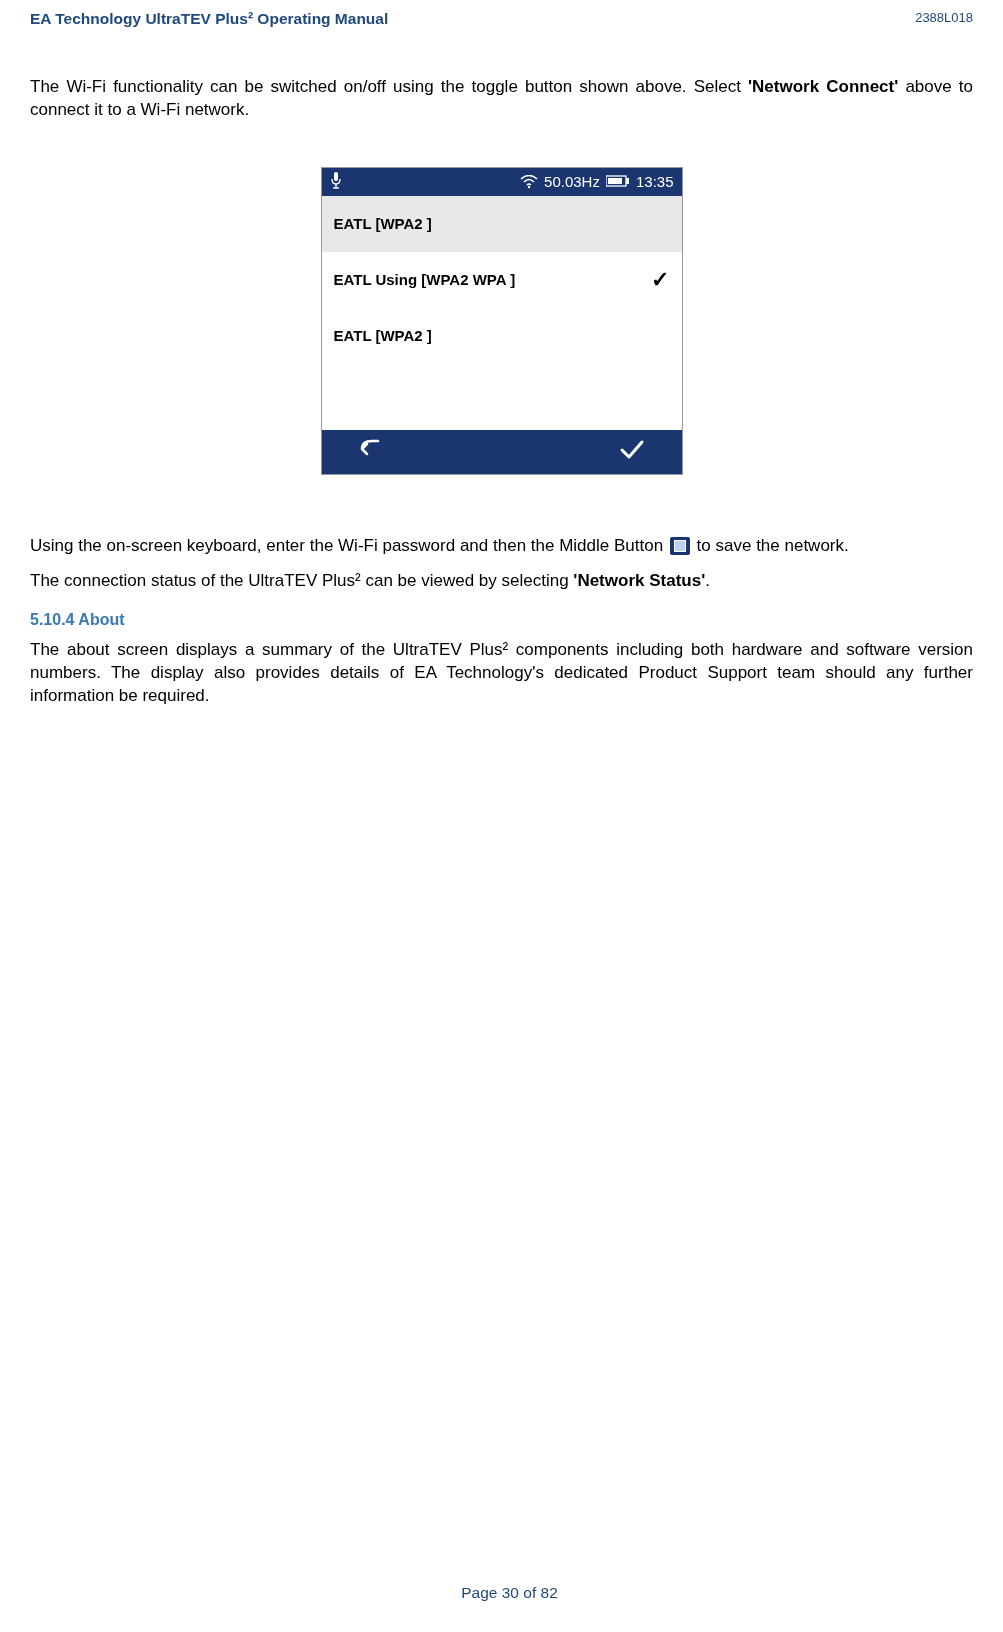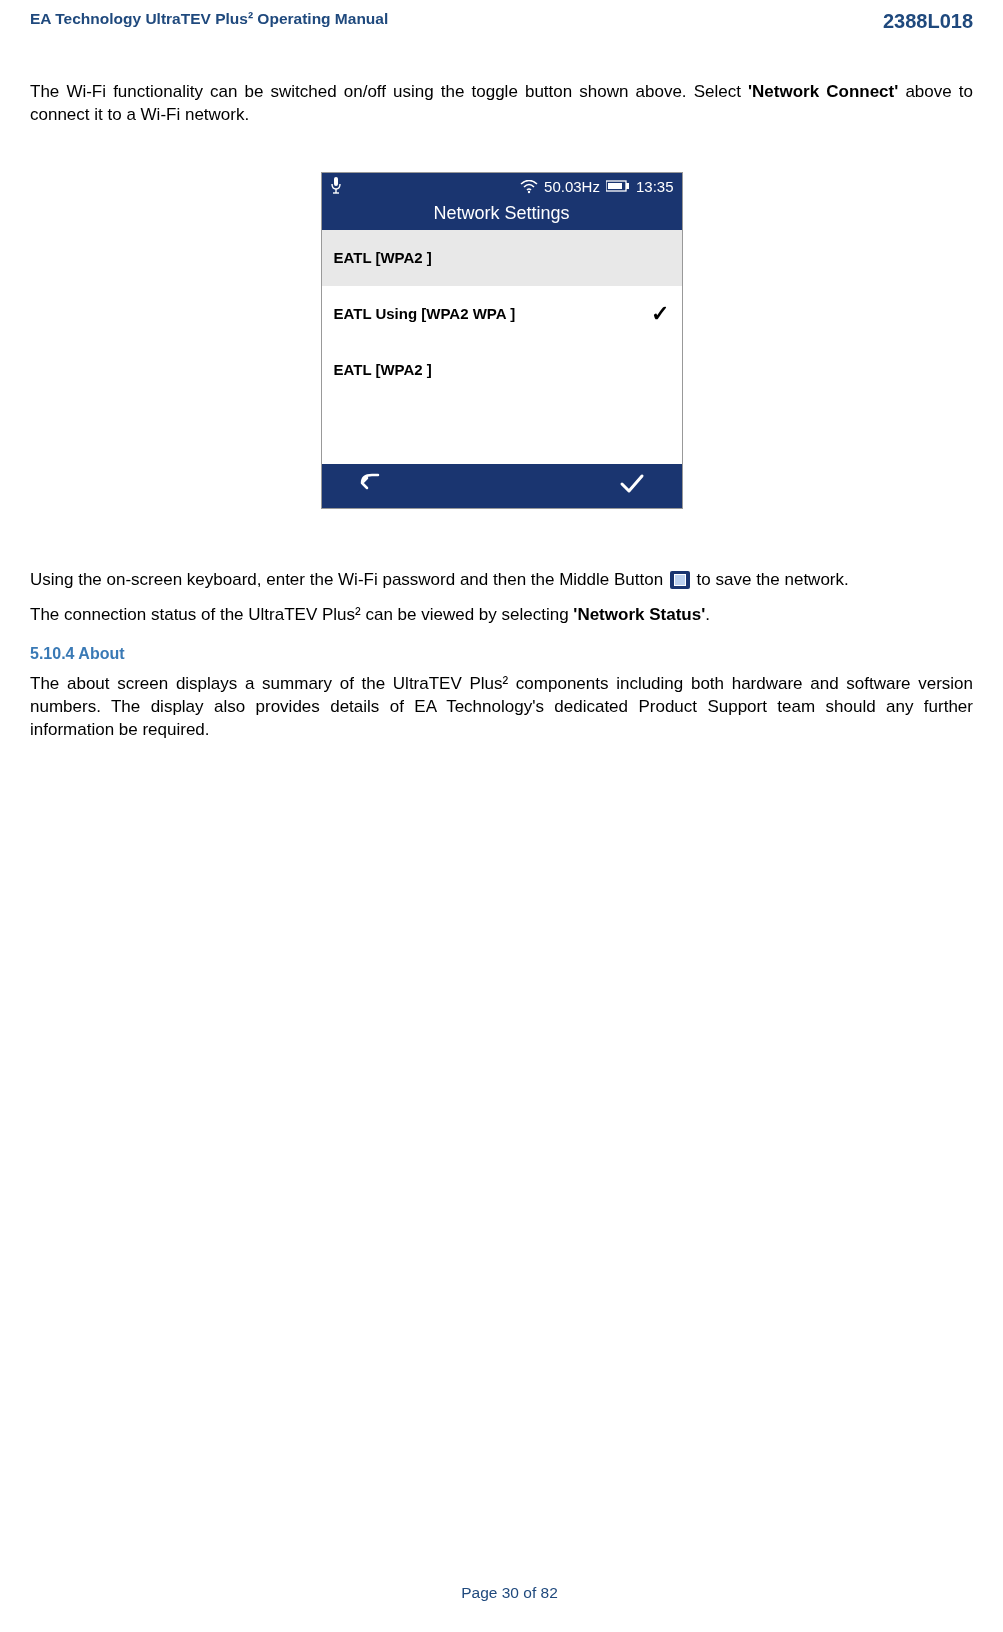--- a/index.html
+++ b/index.html
@@ -22,22 +22,21 @@
       justify-content: space-between;
       margin-bottom: 48px;
     }
     .header-left {
       color: #1f497d;
       font-weight: bold;
       font-size: 15.5px;
     }
     .header-right {
       color: #1f497d;
-      font-size: 20px;
-      font-weight: bold;
+      font-size: 13px;
     }
     .para {
       line-height: 1.35;
       margin-bottom: 12px;
       text-align: justify;
     }
     .bold {
       font-weight: bold;
     }
     .device-wrap {
@@ -186,21 +185,20 @@
         <span>
           <svg width="24" height="12" viewBox="0 0 24 12">
             <rect x="0" y="1" width="20" height="10" stroke="#fff" stroke-width="1.3" fill="none"></rect>
             <rect x="20" y="3" width="3" height="6" fill="#fff"></rect>
             <rect x="2" y="3" width="14" height="6" fill="#fff"></rect>
           </svg>
         </span>
         <span>13:35</span>
       </div>
     </div>
-    <div class="titlebar">Network Settings</div>
     <div class="net-list">
       <div class="net-item selected">
         <span>EATL [WPA2 ]</span>
       </div>
       <div class="net-item">
         <span>EATL Using [WPA2 WPA ]</span>
         <span class="check-icon">✓</span>
       </div>
       <div class="net-item">
         <span>EATL [WPA2 ]</span>

